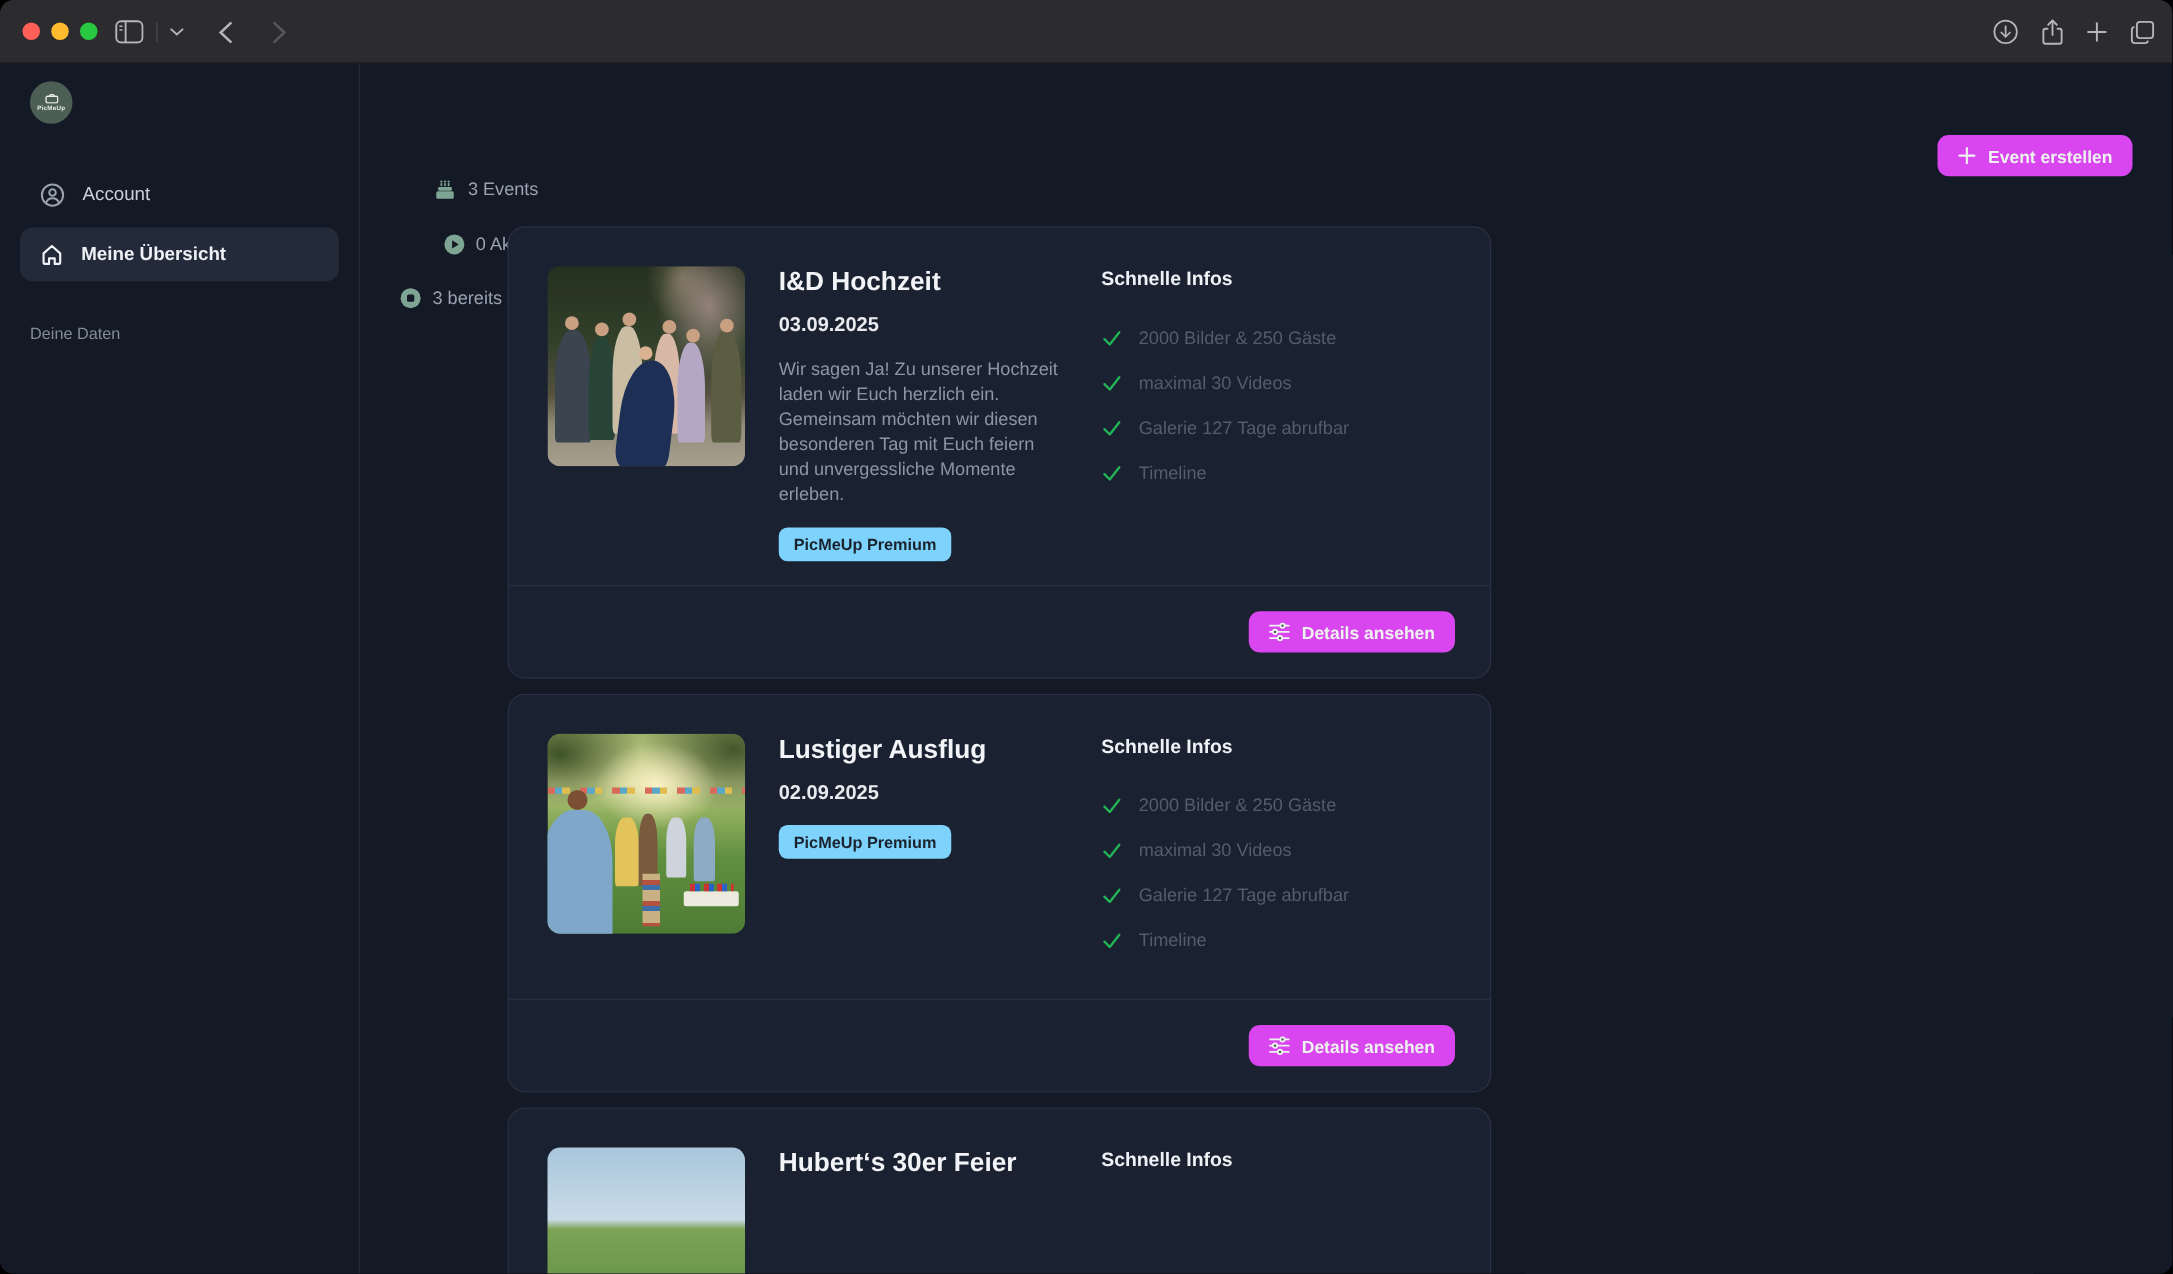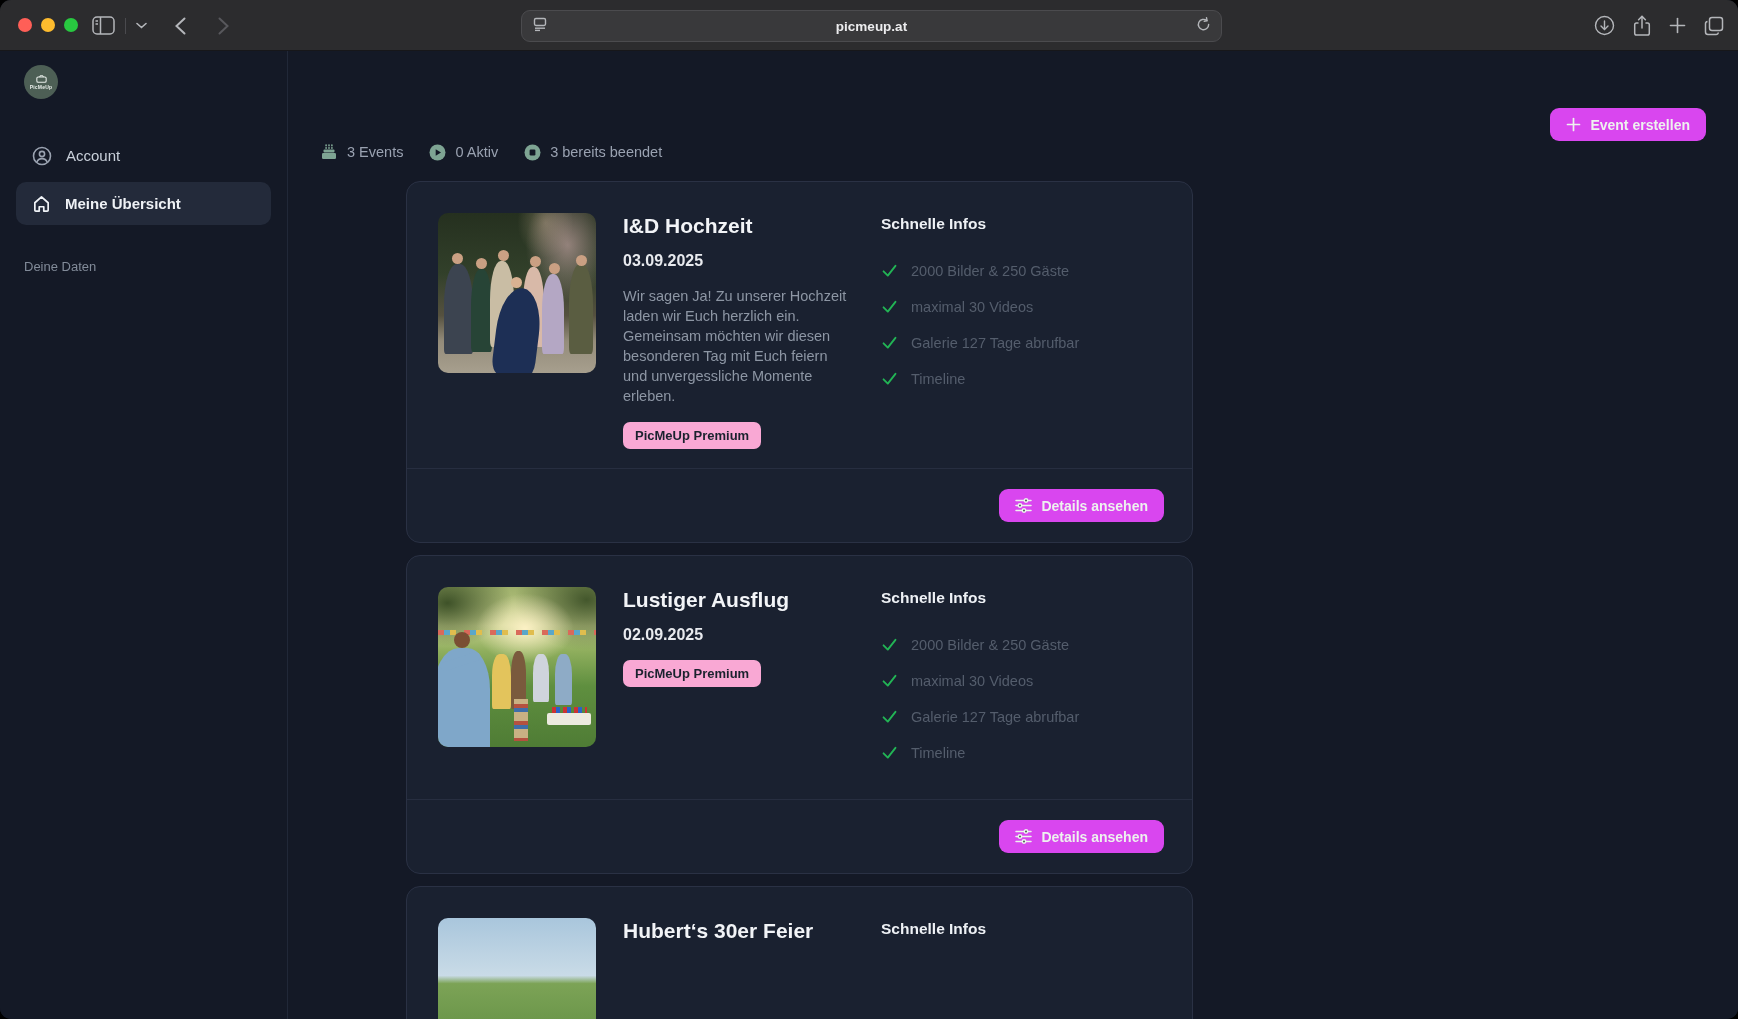--- a/index.html
+++ b/index.html
@@ -58,21 +58,21 @@
   .nav-item.active .nv-ic { color:#f0f3f7; }
   .side-section { margin:34px 0 14px 8px; color:#828b99; font-size:13px; }
   .photo, .nav-item, .btn { user-select:none; }
 
   
   .main { position:relative; flex:1; overflow:hidden; }
   .page-title {
     position:absolute; left:31px; top:40px;
     color:#f4f6f9; font-size:34px; font-weight:800; letter-spacing:-.5px;
   }
-  .stats { position:absolute; left:32px; top:92px; display:flex; align-items:center; gap:26px; }
+  .stats { position:absolute; left:32px; top:92px; display:flex; align-items:center; gap:26px;flex-direction:column; }
   .stat { display:flex; align-items:center; gap:9px; color:#9aa2b1; font-size:14.5px; }
   .stat .st-ic { color:#7ea493; display:inline-flex; }
   .btn {
     display:inline-flex; align-items:center; gap:9px;
     background:#d946ef; color:#eef2ef; border:none; border-radius:9px;
     font-family:"Liberation Sans", sans-serif; font-size:14px; font-weight:700;
     height:33px; padding:0 16px; cursor:pointer;
   }
   .btn-create { position:absolute; right:32px; top:57px; }
 
@@ -84,21 +84,21 @@
   .card-body { display:flex; padding:31px 31px 19px 31px; }
   .photo {
     width:158px; height:160px; border-radius:10px; flex:0 0 158px;
     position:relative; overflow:hidden;
   }
   .card-text { width:232px; margin-left:27px; }
   .ev-title { color:#f2f4f7; font-size:21px; font-weight:700; line-height:26px; }
   .ev-date { color:#e8eaee; font-size:16px; font-weight:700; margin-top:13px; }
   .ev-desc { color:#8d96a4; font-size:14.5px; line-height:20px; margin-top:16px; }
   .badge {
-    display:inline-block; margin-top:16px; background:#f9a8d4; color:#1a222e;
+    display:inline-block; margin-top:16px; background:#7dd3fc; color:#1a222e;
     font-size:13px; font-weight:700; padding:6px 12px; border-radius:7px;
   }
   .card-infos { margin-left:26px; flex:1; }
   .infos-title { color:#eef1f5; font-size:15.5px; font-weight:700; margin-top:2px; }
   .infos-list { list-style:none; margin-top:29px; }
   .infos-list li { display:flex; align-items:center; gap:13px; margin-bottom:19px; height:17px; }
   .infos-list .ck { color:#22b455; display:inline-flex; }
   .infos-list span.tx { color:#545d6c; font-size:14.5px; }
   .card-footer {
     border-top:1px solid #272e40; padding:20px 28px;
@@ -184,36 +184,20 @@
           <polyline points="9.5,1.5 1.5,9 9.5,16.5"></polyline>
         </svg>
       </span>
       <span class="tb-icon disabled" style="margin-left:22px">
         <svg width="11" height="18" viewBox="0 0 11 18" fill="none" stroke="currentColor" stroke-width="2" stroke-linecap="round">
           <polyline points="1.5,1.5 9.5,9 1.5,16.5"></polyline>
         </svg>
       </span>
     </div>
 
-    <div class="url-field">
-      <span class="page-ic">
-        <svg width="16" height="16" viewBox="0 0 16 16" fill="none" stroke="currentColor" stroke-width="1.4">
-          <rect x="2.5" y="2.5" width="11" height="7" rx="1.4"></rect>
-          <line x1="3" y1="12.2" x2="13" y2="12.2"></line>
-          <line x1="3" y1="14.4" x2="8" y2="14.4"></line>
-        </svg>
-      </span>
-      <span class="url-text">picmeup.at</span>
-      <span class="reload-ic">
-        <svg width="15" height="15" viewBox="0 0 16 16" fill="none" stroke="currentColor" stroke-width="1.5" stroke-linecap="round">
-          <path d="M13.5 8a5.5 5.5 0 1 1-2-4.2"></path>
-          <polyline points="11.2,0.8 11.8,3.9 8.7,4.5"></polyline>
-        </svg>
-      </span>
-    </div>
 
     <div class="tb-right">
       <span class="tb-icon">
         <svg width="21" height="21" viewBox="0 0 21 21" fill="none" stroke="currentColor" stroke-width="1.4" stroke-linecap="round">
           <circle cx="10.5" cy="10.5" r="9"></circle>
           <line x1="10.5" y1="6" x2="10.5" y2="14"></line>
           <polyline points="7,11 10.5,14.5 14,11"></polyline>
         </svg>
       </span>
       <span class="tb-icon">

